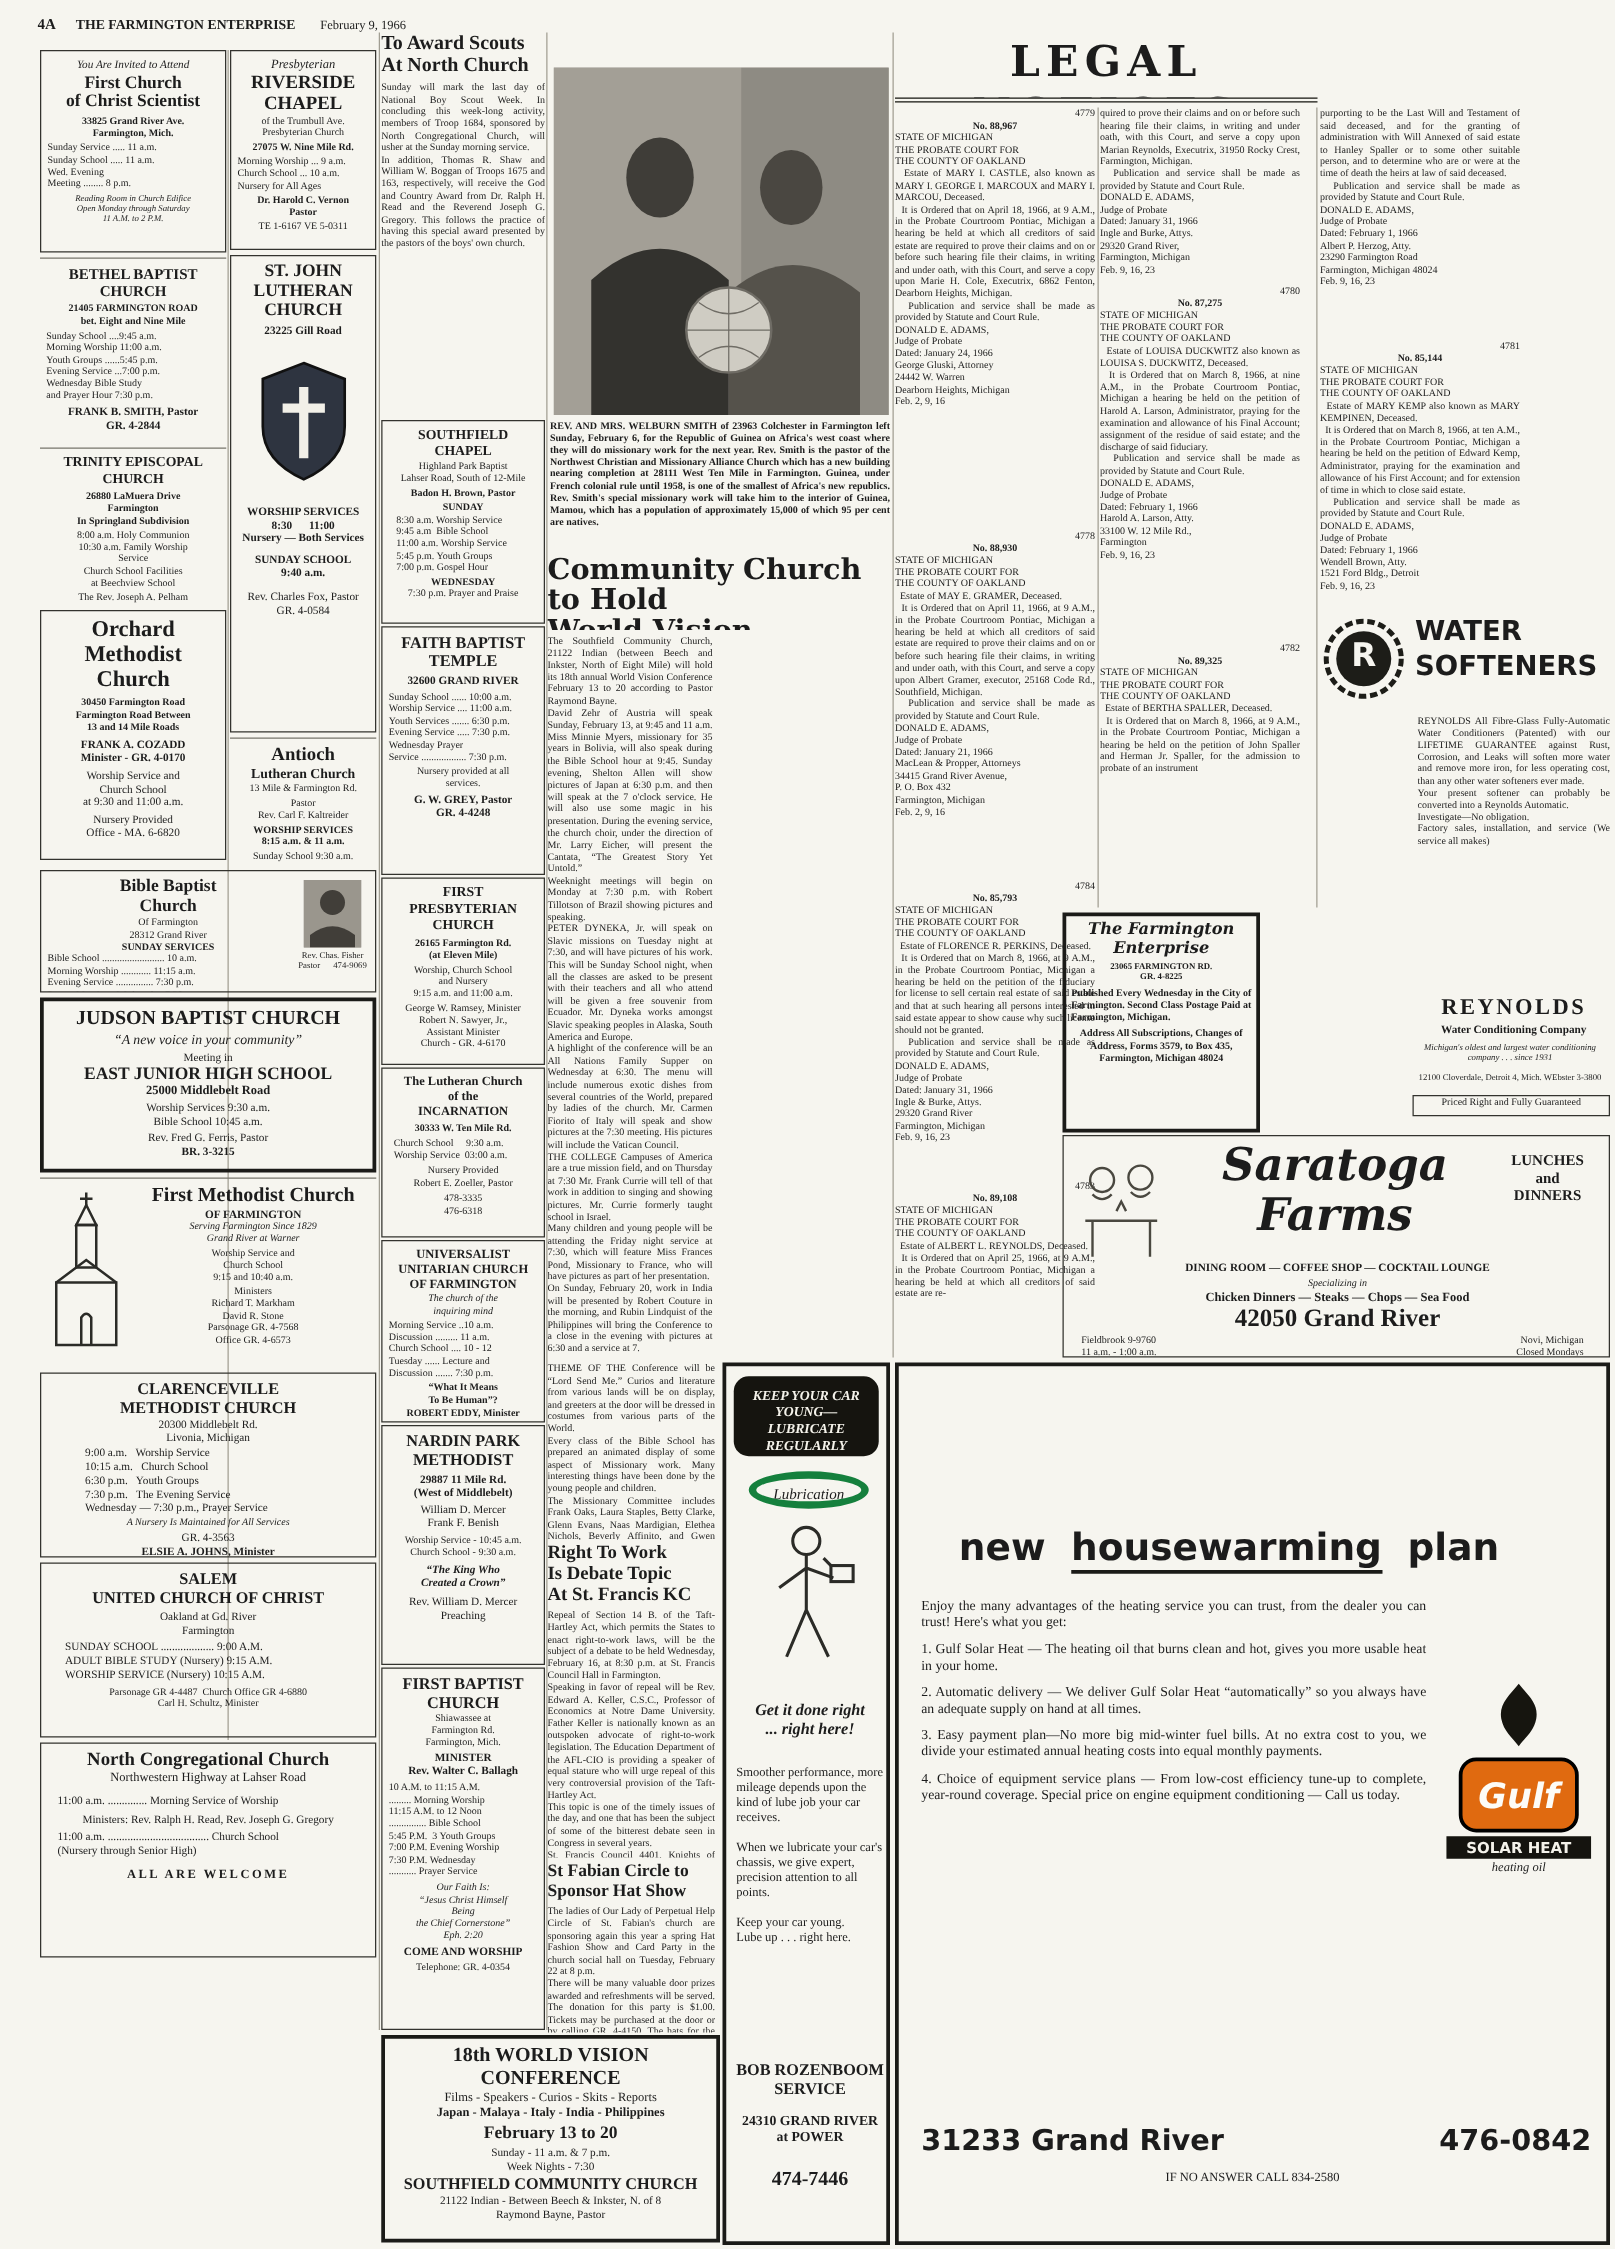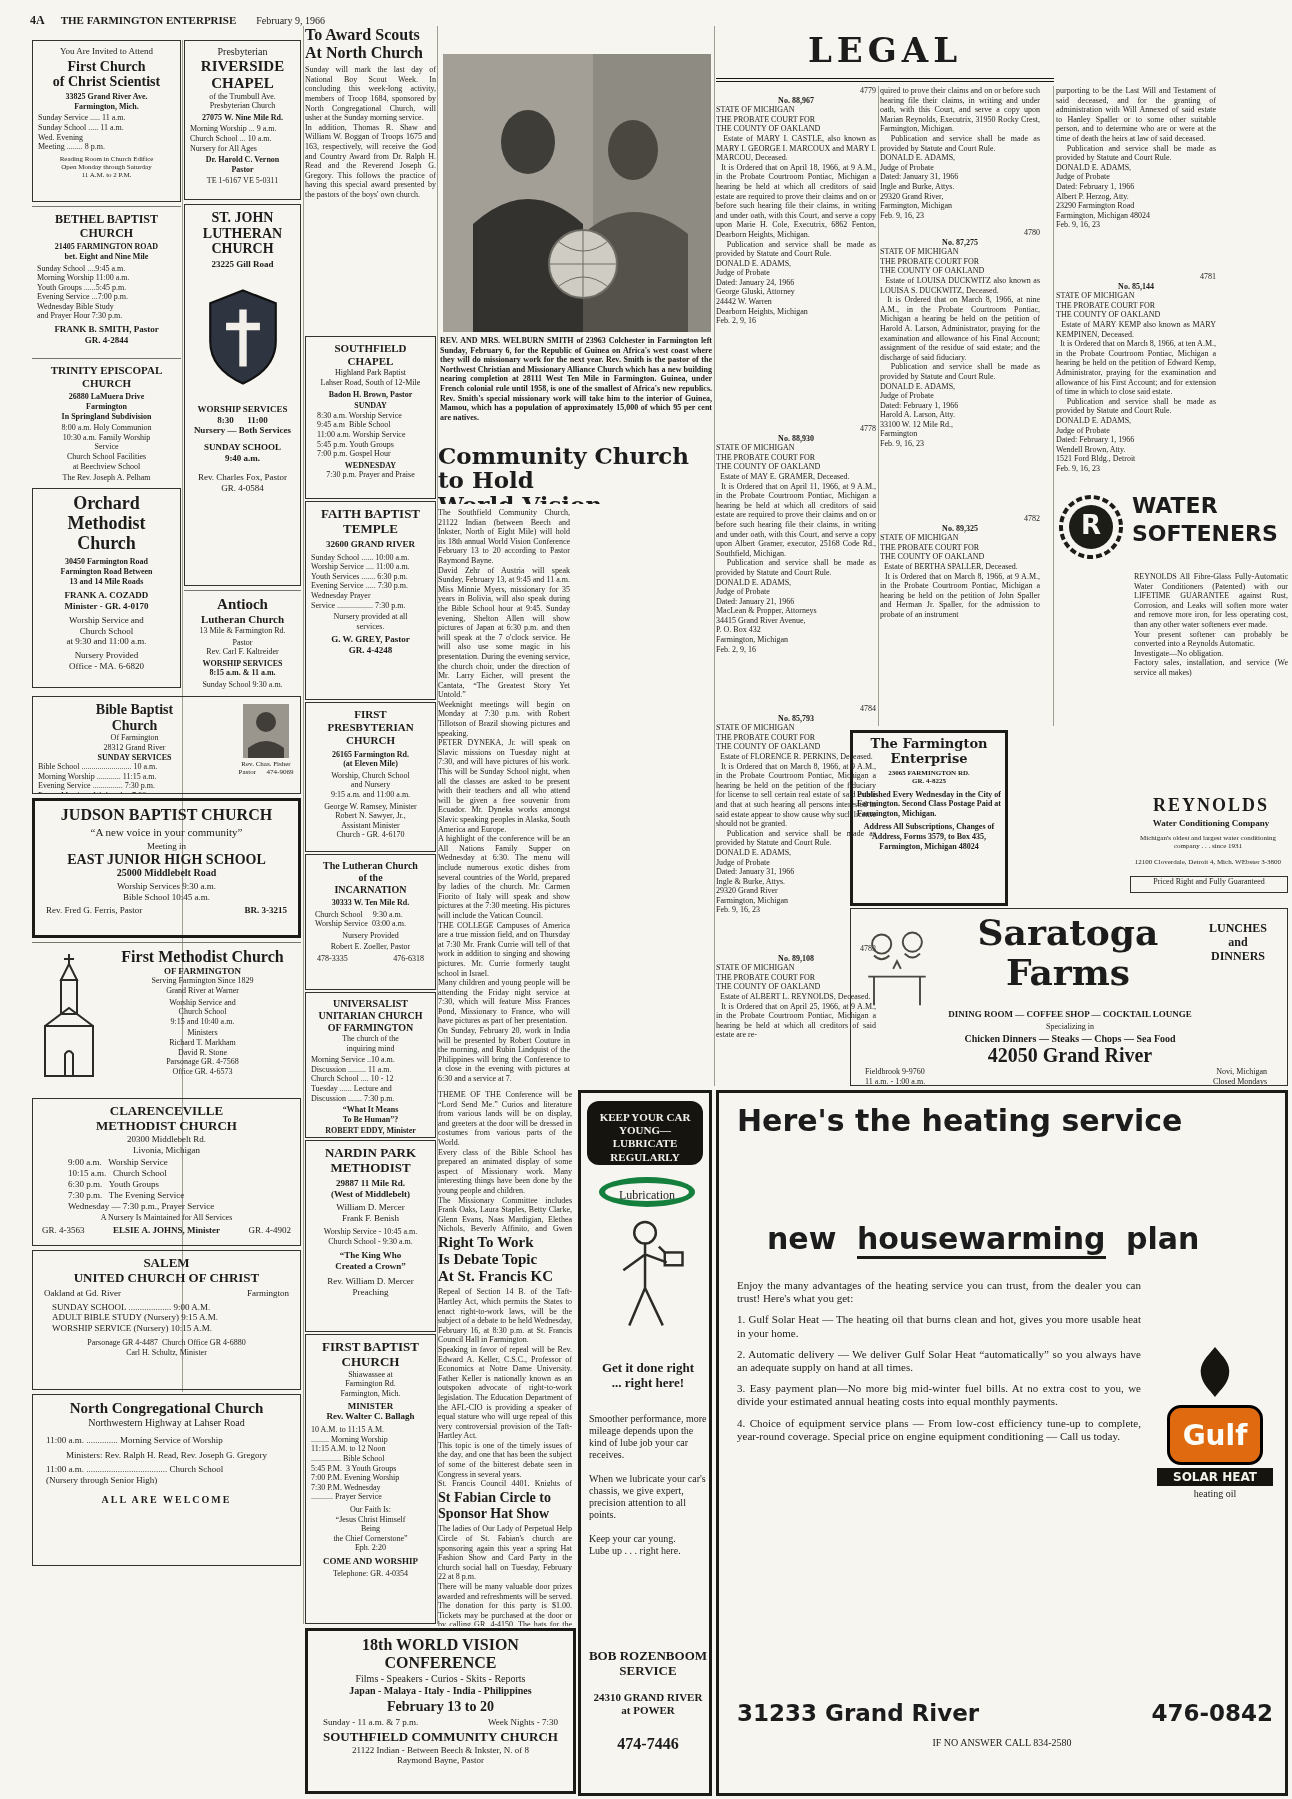--- a/index.html
+++ b/index.html
@@ -4,35 +4,35 @@
 <style>
   * { margin:0; padding:0; box-sizing:border-box; }
   html,body { width:1292px; height:1799px; }
   body { position:relative; background:#f6f5ef; color:#1c1c1c; font-family:"Liberation Serif", serif; overflow:hidden; }
   .b { position:absolute; overflow:hidden; }
   .pre { white-space:pre-wrap; }
   .ctr { text-align:center; }
   .rgt { text-align:right; }
   .jt { text-align:justify; }
   .bd { font-weight:bold; }
-  .it { }
+  .it { font-style:italic; }
   .dv { font-family:"DejaVu Sans", sans-serif; }
   .dserif { font-family:"DejaVu Serif", serif; }
   .bx { border:1.5px solid #33332e; }
   .bx2 { border:3px solid #1b1b18; }
   .rt { border-top:1px solid #77756c; }
   .pad { padding:5px 5px; }
   .f7{font-size:7px;line-height:1.2}.f8{font-size:8px;line-height:1.2}.f9{font-size:9px;line-height:1.2}
   .f10{font-size:10px;line-height:1.2}.f11{font-size:11px;line-height:1.2}.f12{font-size:12px;line-height:1.18}
   .f13{font-size:13px;line-height:1.15}.f14{font-size:14px;line-height:1.12}.f15{font-size:15px;line-height:1.12}
   .f16{font-size:16px;line-height:1.1}.f18{font-size:18px;line-height:1.1}.f20{font-size:20px;line-height:1.05}
   .f23{font-size:23px;line-height:1.06}.f30{font-size:30px;line-height:1.08}.f40{font-size:40px;line-height:1}
   .mt2{margin-top:2px}.mt3{margin-top:3px}.mt4{margin-top:4px}.mt6{margin-top:6px}.mt8{margin-top:8px}
   .vr { position:absolute; width:1px; background:#a19e92; }
-  .row { display:flex; justify-content:space-between; }
+  .row { display:flex; justify-content:space-between;flex-direction:column; }
   .cols2 { column-count:2; column-gap:10px; column-rule:1px solid #b5b2a6; column-fill:auto; }
   .blackbar { background:#15140f; color:#f4f2ea; }
   .banner { border:1.5px solid #33332e; text-align:center; }
 </style>
 </head>
 <body>
 
 <div class="b" style="left:30px;top:10px;width:520px;height:18px">
   <span class="bd f12">4A</span>
   <span class="bd f11" style="margin-left:12px">THE FARMINGTON ENTERPRISE</span>
@@ -622,21 +622,20 @@
   <div class="b f8 it ctr" style="left:8px;top:113px;width:422px;height:11px">Specializing in</div>
   <div class="b f10 bd ctr" style="left:8px;top:124px;width:422px;height:13px">Chicken Dinners — Steaks — Chops — Sea Food</div>
   <div class="b f20 bd ctr" style="left:8px;top:136px;width:422px;height:22px">42050 Grand River</div>
   <div class="b f8 pre" style="left:14px;top:158px;width:150px;height:18px">Fieldbrook 9-9760
 11 a.m. - 1:00 a.m.</div>
   <div class="b f8 pre rgt" style="left:266px;top:158px;width:150px;height:18px">Novi, Michigan
 Closed Mondays</div>
 </div>
 
 <div class="b bx2" style="left:716px;top:1090px;width:572px;height:706px">
-  <div class="b dv bd f30" style="left:18px;top:12px;width:538px;height:34px">Here's the heating service</div>
   <div class="b dv bd f30" style="left:48px;top:130px;width:500px;height:42px">
     <span>new</span>
     <span style="border-bottom:3px solid #1b1b18;margin:0 10px">housewarming</span>
     <span>plan</span>
   </div>
   <div class="b" style="left:18px;top:186px;width:404px;height:360px">
     <div class="f11 jt">Enjoy the many advantages of the heating service you can trust, from the dealer you can trust! Here's what you get:</div>
     <div class="f11 jt mt8">1. Gulf Solar Heat — The heating oil that burns clean and hot, gives you more usable heat in your home.</div>
     <div class="f11 jt mt8">2. Automatic delivery — We deliver Gulf Solar Heat “automatically” so you always have an adequate supply on hand at all times.</div>
     <div class="f11 jt mt8">3. Easy payment plan—No more big mid-winter fuel bills. At no extra cost to you, we divide your estimated annual heating costs into equal monthly payments.</div>

